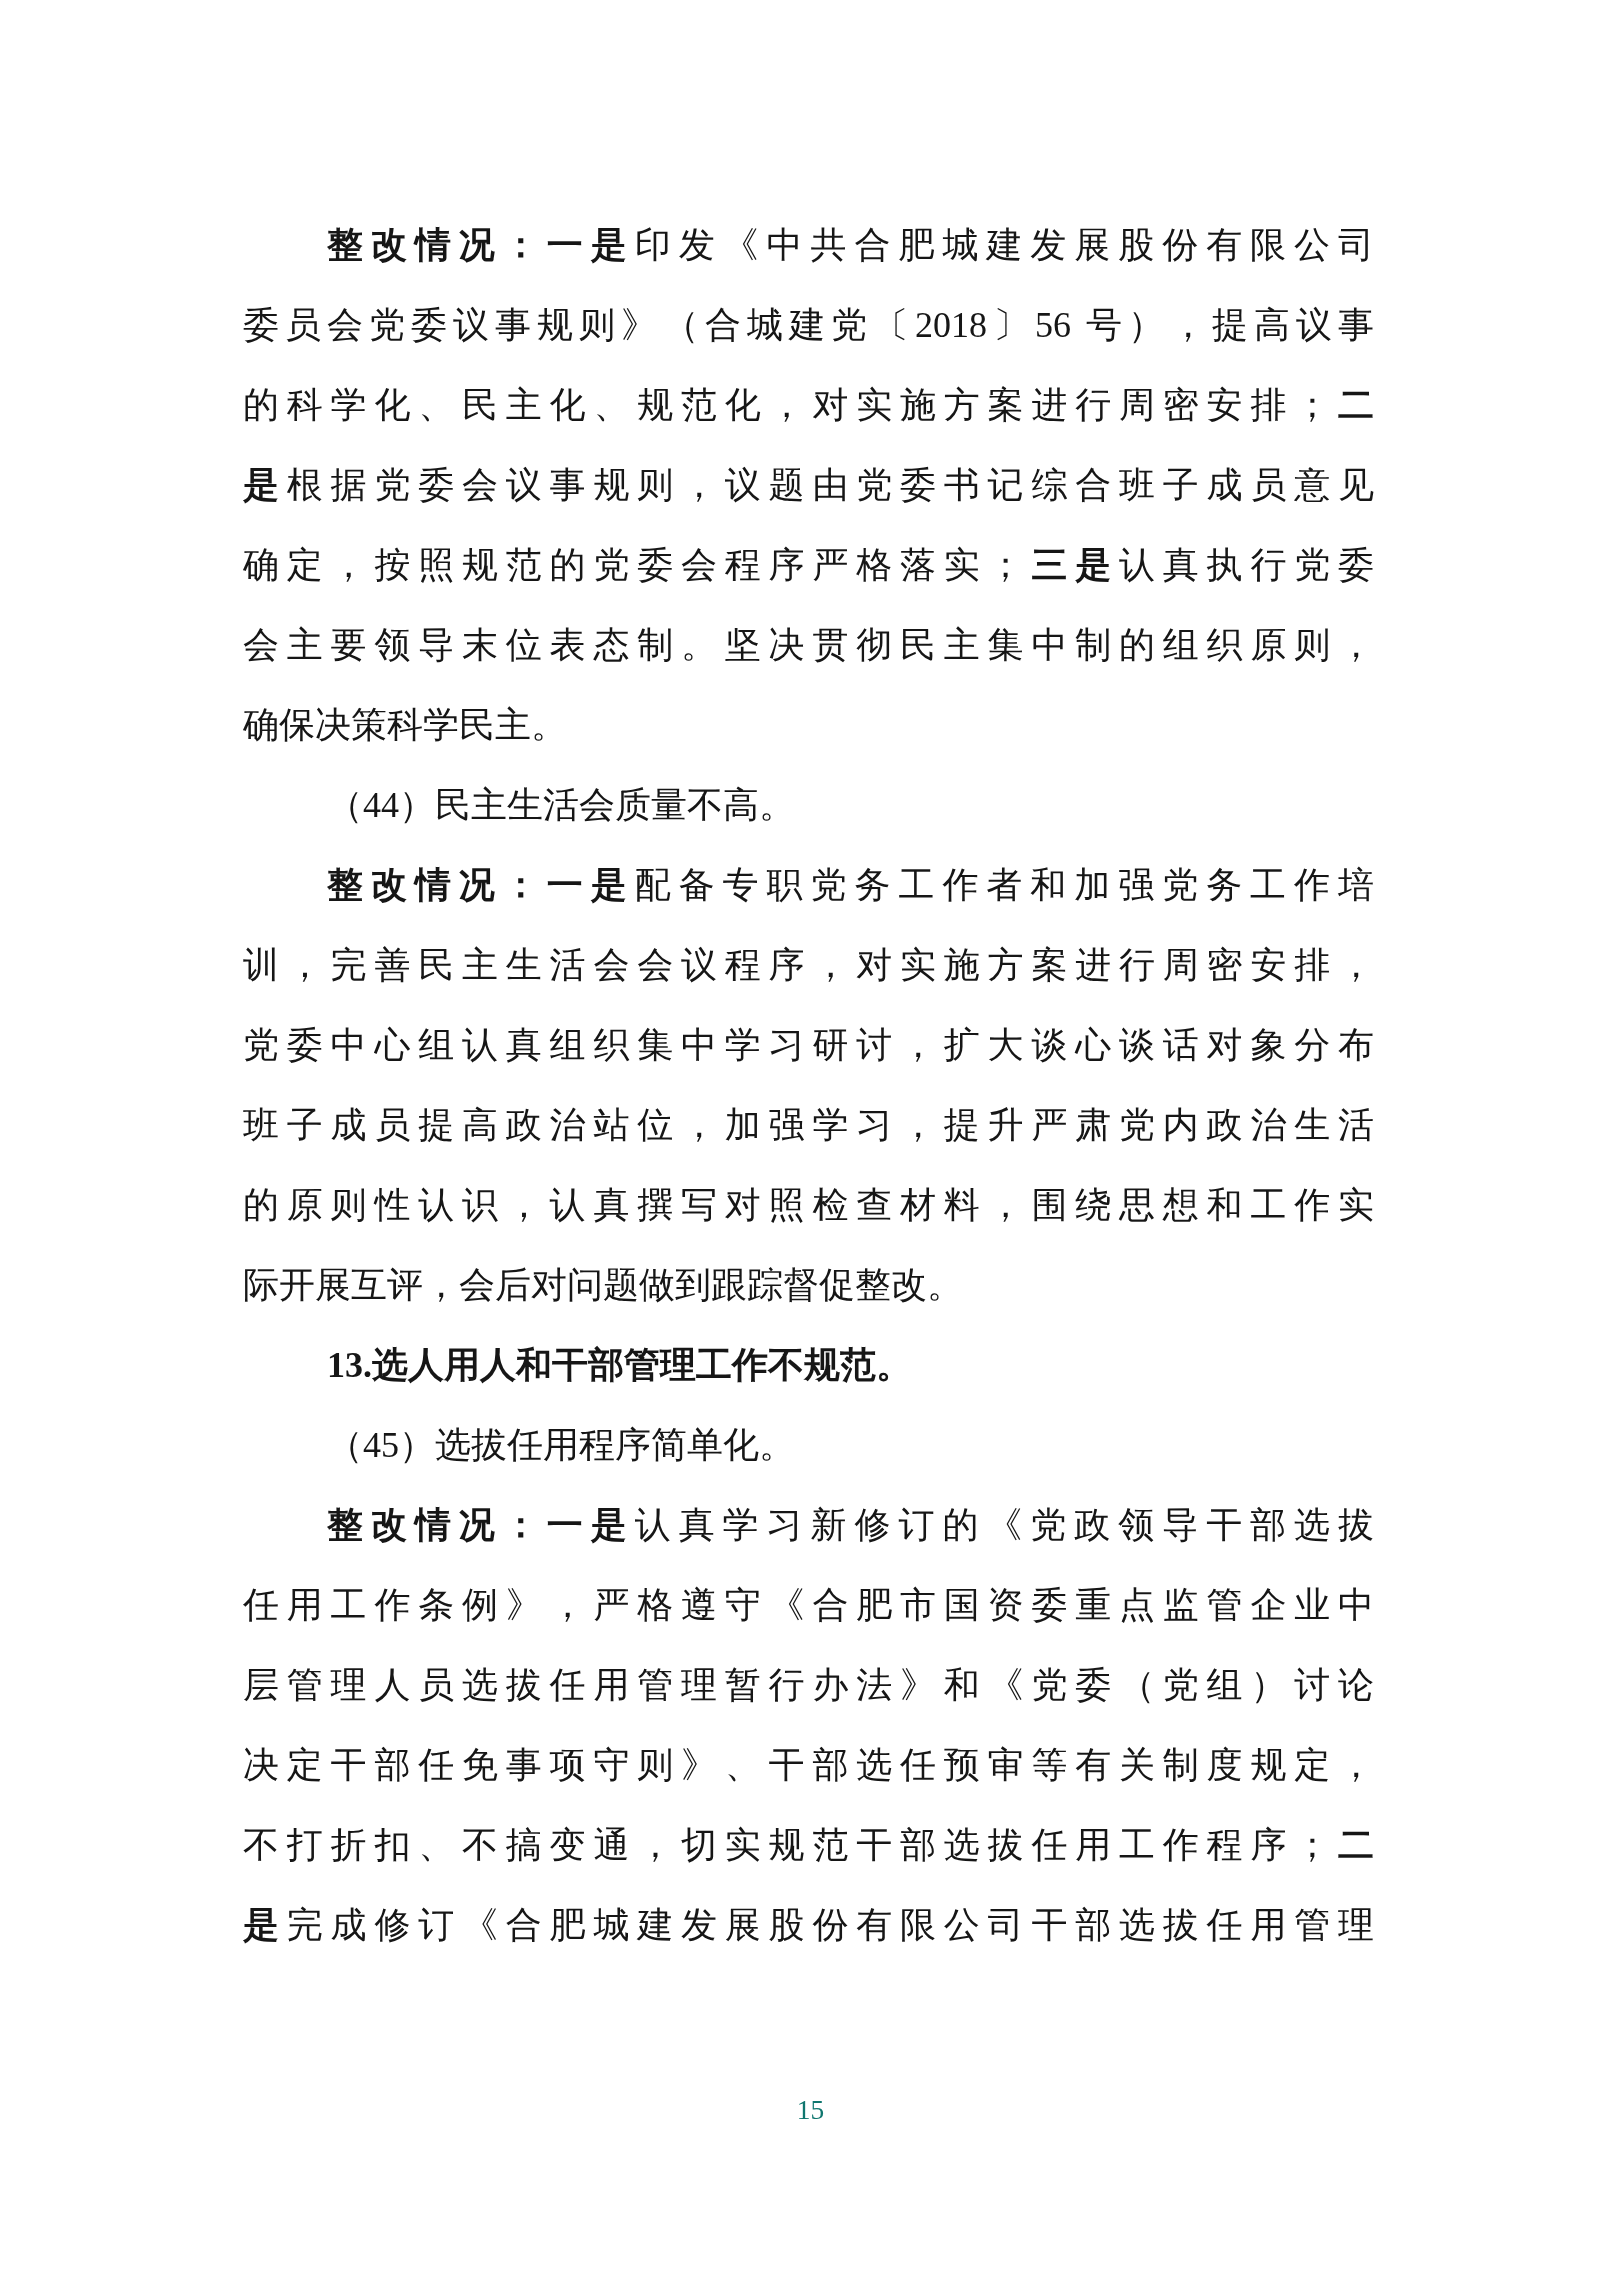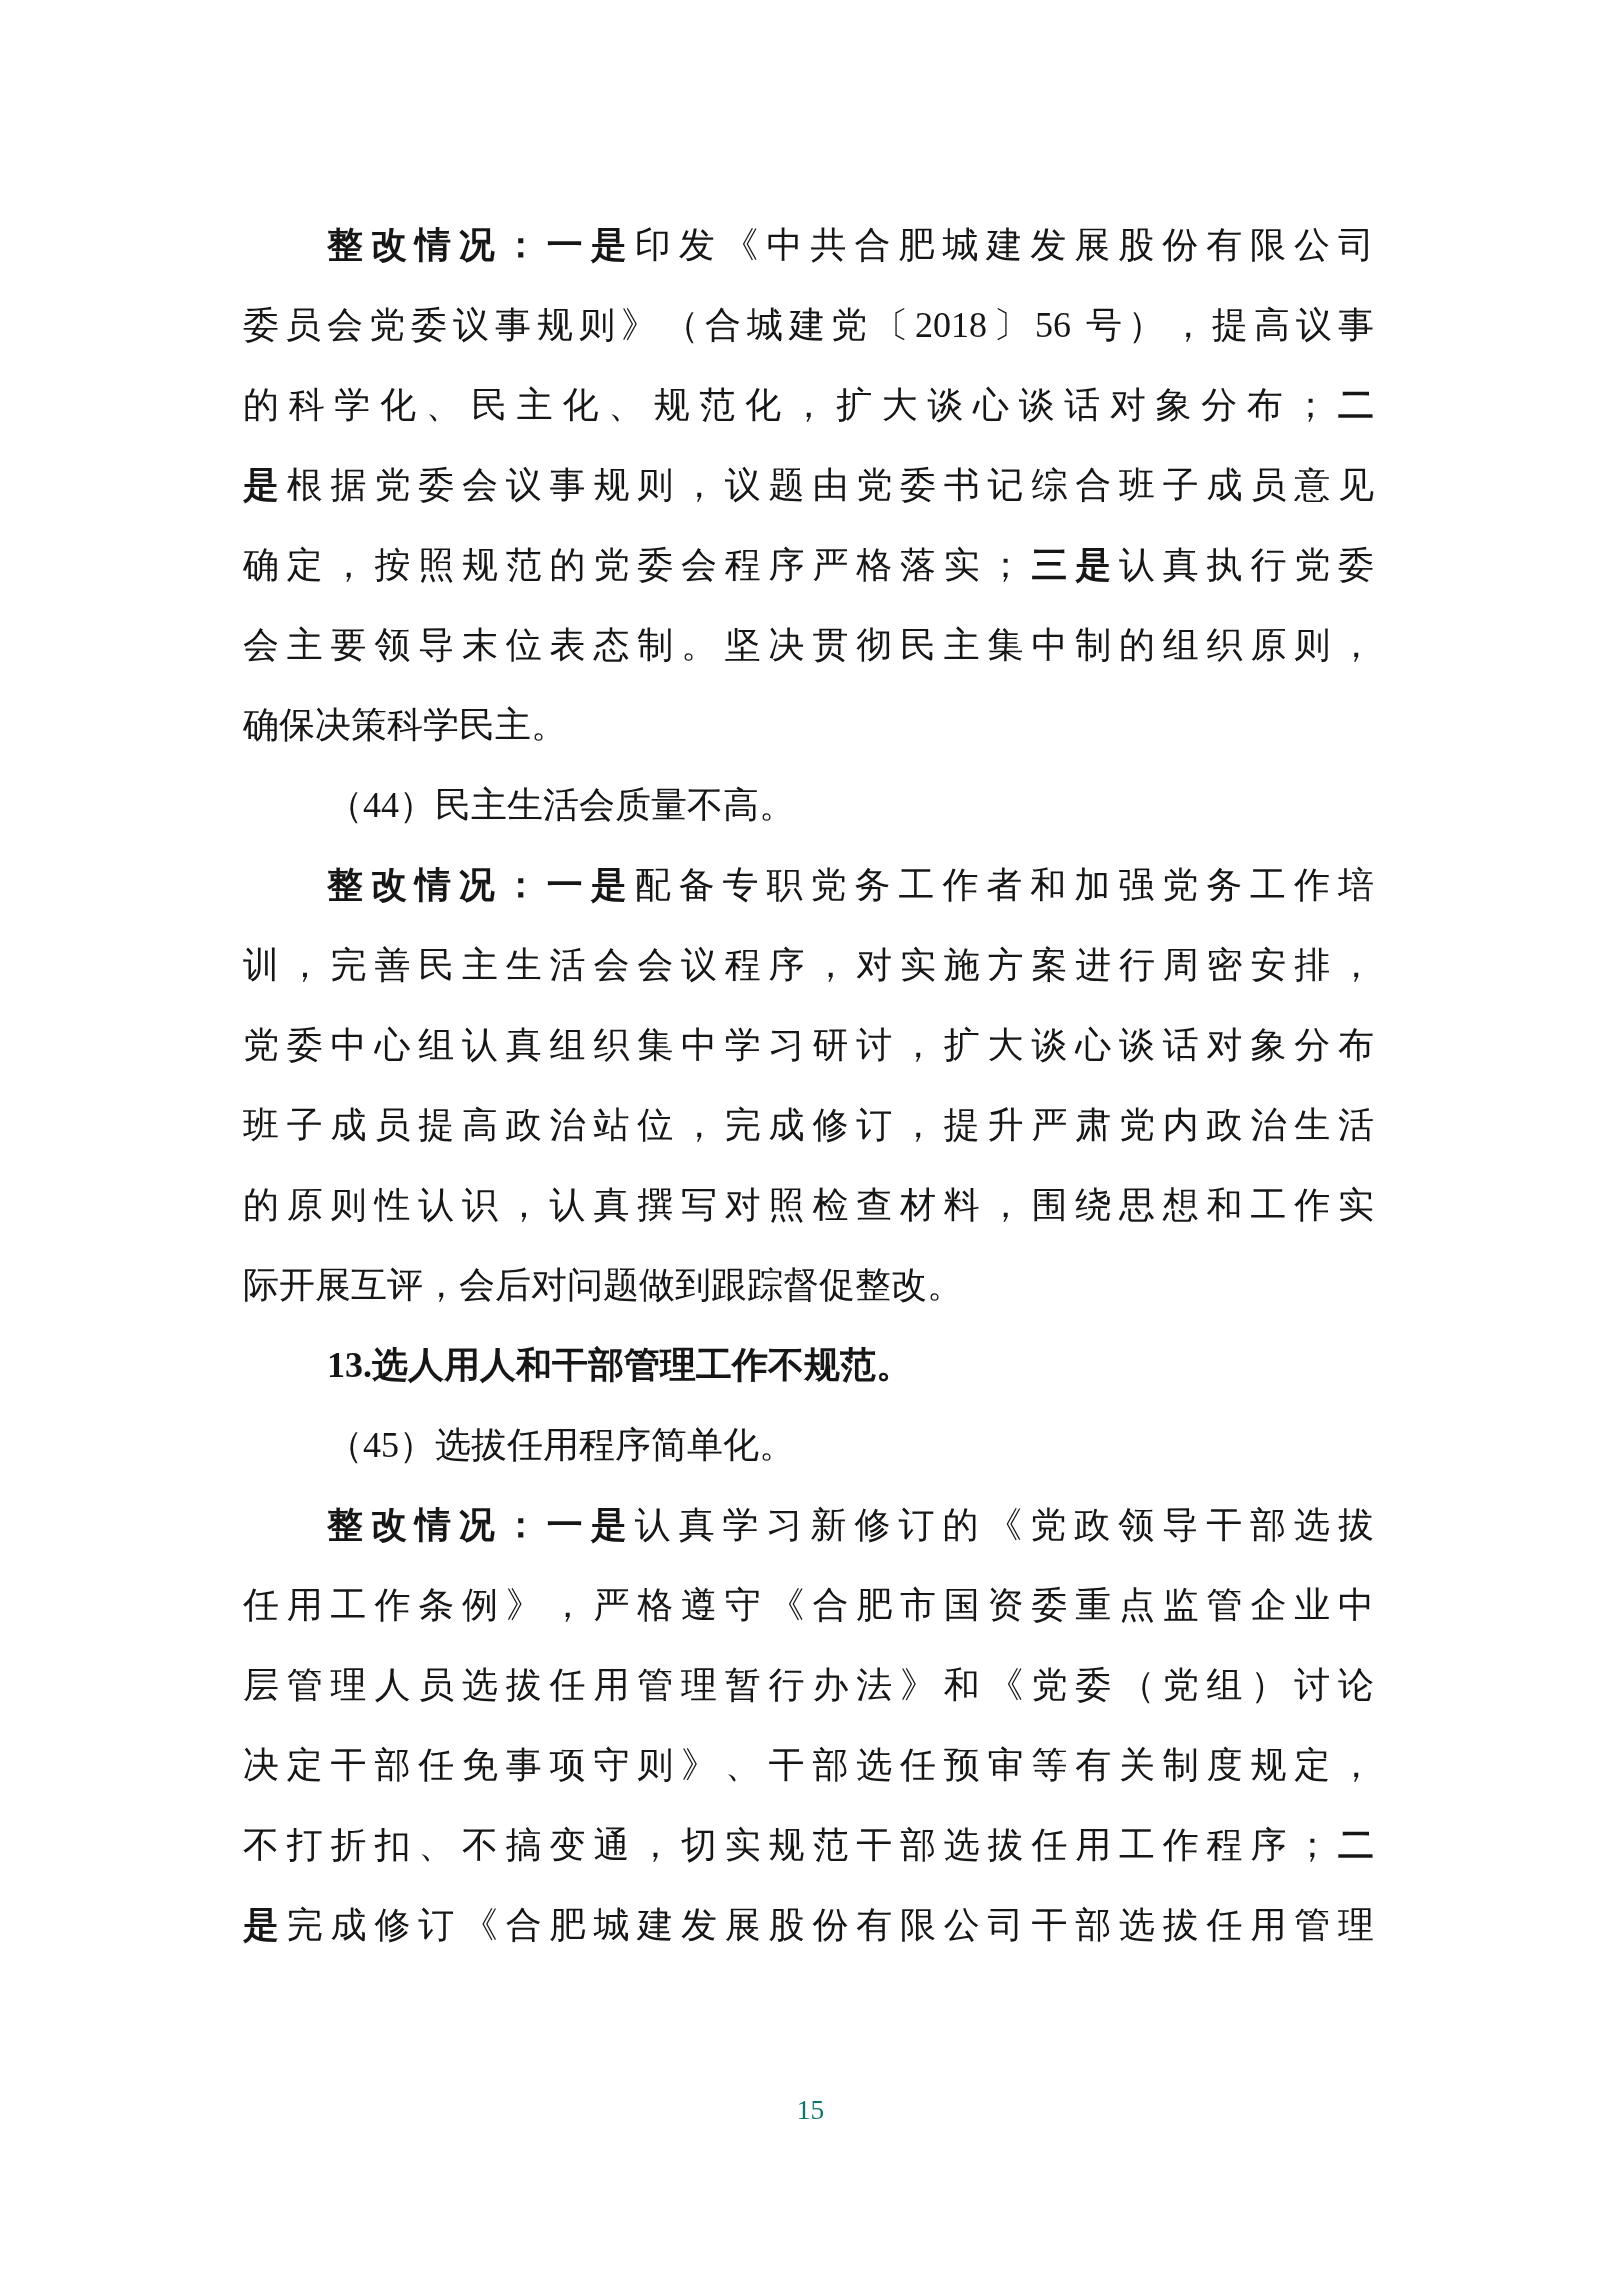--- a/index.html
+++ b/index.html
@@ -56,30 +56,30 @@
     color: #0f766e;
   }
 </style>
 </head>
 <body>
 
 <div class="page">
   <div class="text-block" id="text-block">
       <div class="line indent"><span class="seg-bold">整改情况：一是</span><span class="seg-normal">印发《中共合肥城建发展股份有限公司</span></div>
       <div class="line"><span class="seg-normal">委员会党委议事规则》（合城建党〔2018〕56 号），提高议事</span></div>
-      <div class="line"><span class="seg-normal">的科学化、民主化、规范化，扩大谈心谈话对象分布；</span><span class="seg-bold">二</span></div>
+      <div class="line"><span class="seg-normal">的科学化、民主化、规范化，对实施方案进行周密安排；</span><span class="seg-bold">二</span></div>
       <div class="line"><span class="seg-bold">是</span><span class="seg-normal">根据党委会议事规则，议题由党委书记综合班子成员意见</span></div>
       <div class="line"><span class="seg-normal">确定，按照规范的党委会程序严格落实；</span><span class="seg-bold">三是</span><span class="seg-normal">认真执行党委</span></div>
       <div class="line"><span class="seg-normal">会主要领导末位表态制。坚决贯彻民主集中制的组织原则，</span></div>
       <div class="line last"><span class="seg-normal">确保决策科学民主。</span></div>
       <div class="line indent last"><span class="seg-normal">（44）民主生活会质量不高。</span></div>
       <div class="line indent"><span class="seg-bold">整改情况：一是</span><span class="seg-normal">配备专职党务工作者和加强党务工作培</span></div>
       <div class="line"><span class="seg-normal">训，完善民主生活会会议程序，对实施方案进行周密安排，</span></div>
       <div class="line"><span class="seg-normal">党委中心组认真组织集中学习研讨，扩大谈心谈话对象分布</span></div>
-      <div class="line"><span class="seg-normal">班子成员提高政治站位，完成修订，提升严肃党内政治生活</span></div>
+      <div class="line"><span class="seg-normal">班子成员提高政治站位，加强学习，提升严肃党内政治生活</span></div>
       <div class="line"><span class="seg-normal">的原则性认识，认真撰写对照检查材料，围绕思想和工作实</span></div>
       <div class="line last"><span class="seg-normal">际开展互评，会后对问题做到跟踪督促整改。</span></div>
       <div class="line indent last"><span class="seg-bold">13.选人用人和干部管理工作不规范。</span></div>
       <div class="line indent last"><span class="seg-normal">（45）选拔任用程序简单化。</span></div>
       <div class="line indent"><span class="seg-bold">整改情况：一是</span><span class="seg-normal">认真学习新修订的《党政领导干部选拔</span></div>
       <div class="line"><span class="seg-normal">任用工作条例》，严格遵守《合肥市国资委重点监管企业中</span></div>
       <div class="line"><span class="seg-normal">层管理人员选拔任用管理暂行办法》和《党委（党组）讨论</span></div>
       <div class="line"><span class="seg-normal">决定干部任免事项守则》、干部选任预审等有关制度规定，</span></div>
       <div class="line"><span class="seg-normal">不打折扣、不搞变通，切实规范干部选拔任用工作程序；</span><span class="seg-bold">二</span></div>
       <div class="line"><span class="seg-bold">是</span><span class="seg-normal">完成修订《合肥城建发展股份有限公司干部选拔任用管理</span></div>

